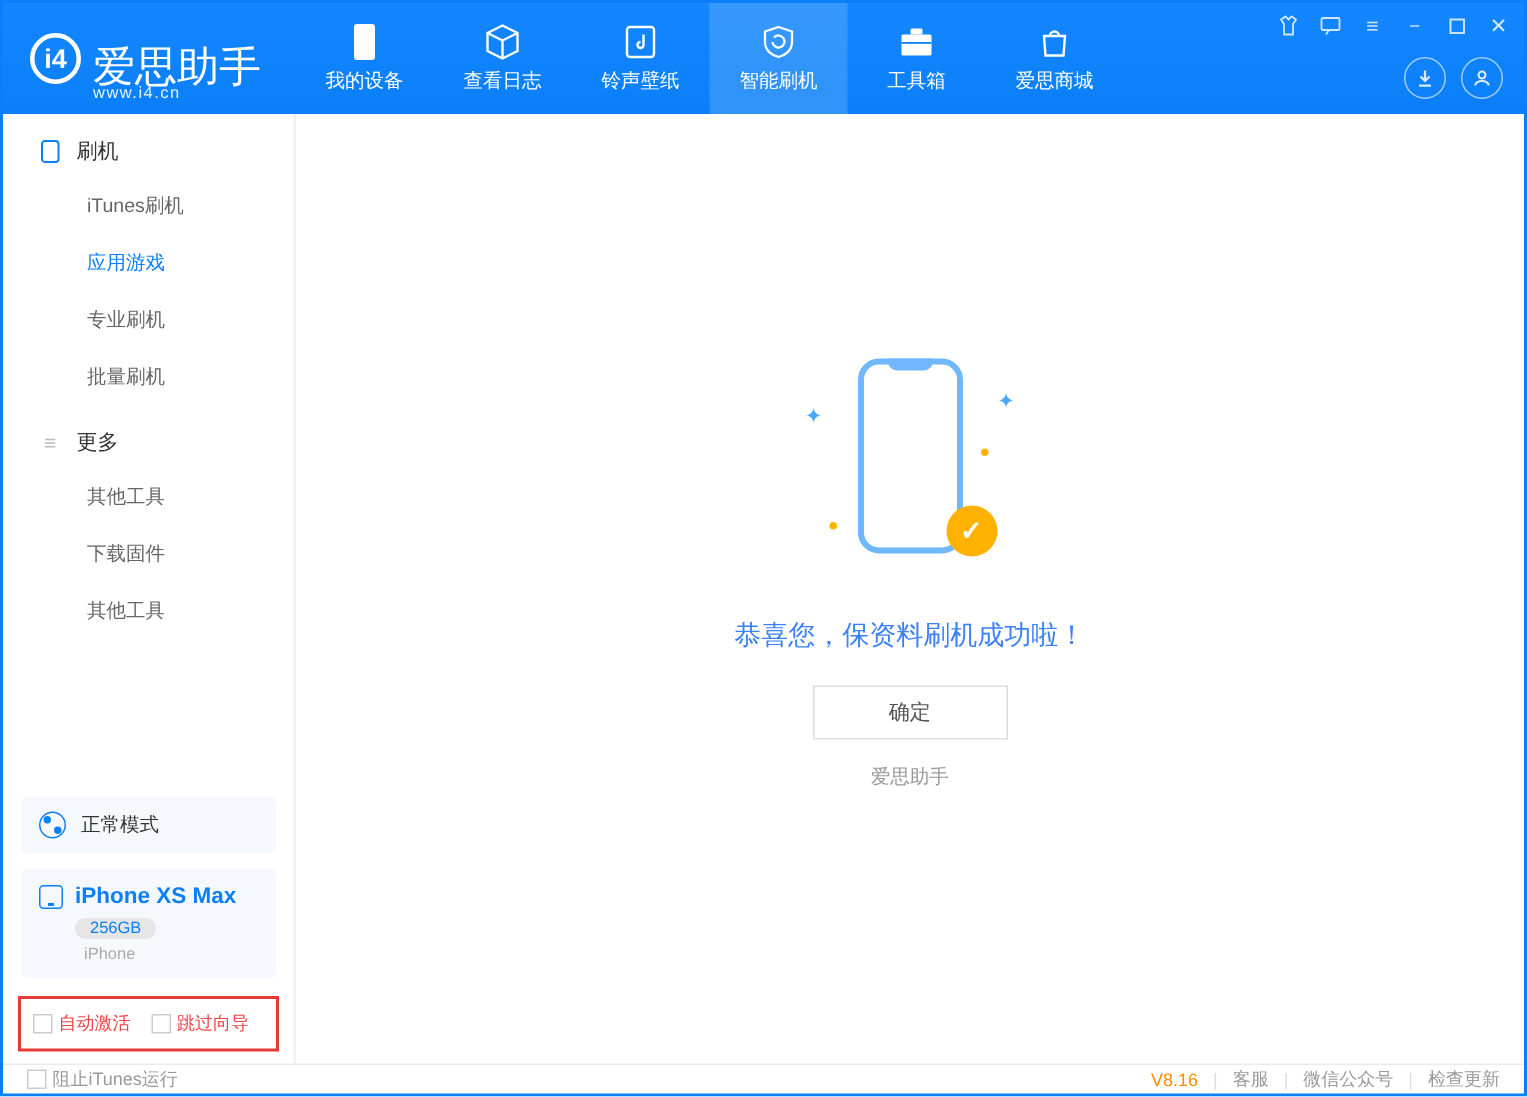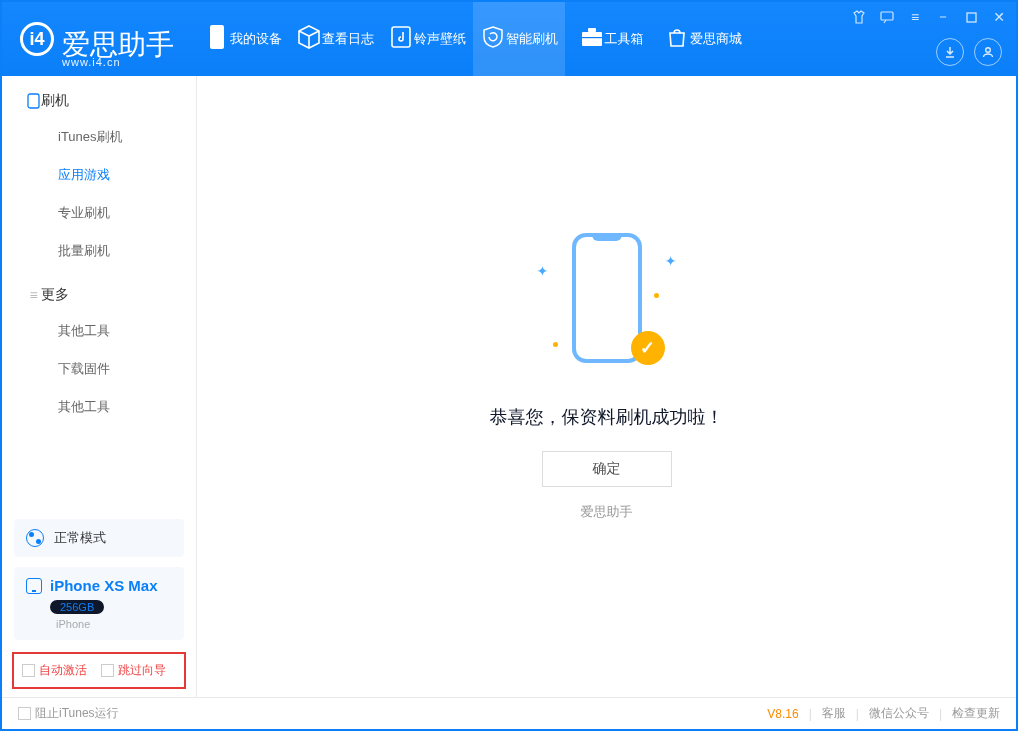--- a/index.html
+++ b/index.html
@@ -8,75 +8,75 @@
 
 
 .header { height: 74px; background: linear-gradient(to bottom,#1487ff,#0a7ff7); display: flex; align-items: stretch; color: #fff; position: relative; }
 .logo-area { display: flex; align-items: center; padding-left: 18px; width: 195px; }
 .logo-circle { width: 34px; height: 34px; border-radius: 50%; border: 3px solid #fff; display: flex; align-items: center; justify-content: center; font-weight: bold; font-size: 18px; color: #fff; }
 .logo-text { margin-left: 8px; }
 .logo-title { font-size: 28px; font-weight: normal; line-height: 22px; margin-top: 23px; }
 .logo-sub { font-size: 11px; opacity: .9; line-height: 12px; letter-spacing: 1px; }
 
 .tabs { display: flex; align-items: stretch; }
-.tab { width: 92px; display: flex; align-items: center; justify-content: center; cursor: pointer; font-size: 13px; color: #fff; position: relative; }
+.tab { width: 92px; display: flex; flex-direction: column; align-items: center; justify-content: center; cursor: pointer; font-size: 13px; color: #fff; position: relative; }
 .tab.active { background: rgba(255,255,255,0.15); }
 .tab-icon { width: 26px; height: 26px; margin-bottom: 4px; display: flex; align-items: center; justify-content: center; }
 .tab-label { font-size: 13px; }
 
 .window-controls { position: absolute; right: 8px; top: 6px; display: flex; gap: 10px; align-items: center; }
 .wc-btn { width: 18px; height: 18px; color: #cfe6ff; display: flex; align-items: center; justify-content: center; cursor: pointer; font-size: 14px; }
 .circle-btns { position: absolute; right: 14px; bottom: 10px; display: flex; gap: 10px; }
 .circle-btn { width: 28px; height: 28px; border: 1.5px solid rgba(255,255,255,.6); border-radius: 50%; display: flex; align-items: center; justify-content: center; cursor: pointer; color: rgba(255,255,255,.85); }
 
 
 .body { flex: 1; display: flex; min-height: 0; }
 .sidebar { width: 195px; border-right: 1px solid #eaeaea; display: flex; flex-direction: column; font-size: 13px; color: #555; }
 .side-scroll { flex: 1; overflow: hidden; }
-.group-header { display: flex; align-items: center; padding: 16px 0 8px 24px; color: #333; font-size: 14px; }
+.group-header { display: flex; align-items: center; gap: 10px; padding: 16px 0 8px 24px; color: #333; font-size: 14px; }
 .group-icon { width: 15px; height: 15px; display: inline-flex; align-items: center; justify-content: center; color: #0a7ff7; }
 .side-item { padding: 10px 0 10px 56px; cursor: pointer; color: #666; }
 .side-item.active { color: #0a7ff7; }
 
 .mode-box { margin: 6px 12px; background: #f5f9fe; border-radius: 4px; padding: 10px 12px; display: flex; align-items: center; gap: 10px; color: #333; font-size: 13px; }
 .mode-icon { width: 18px; height: 18px; border: 1.5px solid #0a7ff7; border-radius: 50%; position: relative; }
 .mode-icon::before, .mode-icon::after { content: ""; position: absolute; width: 5px; height: 5px; border-radius: 50%; background: #0a7ff7; }
 .mode-icon::before { top: 2px; left: 2px; }
 .mode-icon::after { bottom: 2px; right: 2px; }
 
 .device-box { margin: 4px 12px 8px 12px; background: #f5f9fe; border-radius: 4px; padding: 10px 12px; }
 .device-row1 { display: flex; align-items: center; gap: 8px; }
 .device-icon { width: 16px; height: 16px; border: 1.5px solid #0a7ff7; border-radius: 3px; position: relative; }
 .device-icon::after { content: ""; position: absolute; bottom: 1px; left: 50%; width: 4px; height: 1.5px; background: #0a7ff7; transform: translateX(-50%); }
 .device-name { color: #0a7ff7; font-weight: bold; font-size: 15px; }
-.device-badge { display: inline-block; margin-top: 6px; margin-left: 24px; background: #0f172a; color: #0a7ff7; border-radius: 10px; padding: 1px 10px; font-size: 11px; }
+.device-badge { display: inline-block; margin-top: 6px; margin-left: 24px; background: #e5e5e5; color: #0a7ff7; border-radius: 10px; padding: 1px 10px; font-size: 11px; }
 .device-type { margin-left: 30px; margin-top: 4px; color: #aaa; font-size: 11px; }
 
 .checkbox-row { margin: 4px 10px 8px 10px; border: 2px solid #e53935; padding: 8px 8px; display: flex; gap: 14px; align-items: center; color: #ef4444; font-size: 12px; }
 .chk { width: 13px; height: 13px; border: 1px solid #ccc; display: inline-block; vertical-align: middle; margin-right: 4px; }
 
 
 .main { flex: 1; display: flex; flex-direction: column; align-items: center; justify-content: center; position: relative; }
 .illustration { position: relative; width: 160px; height: 160px; margin-top: -30px; }
 .phone { position: absolute; left: 45px; top: 10px; width: 70px; height: 130px; border: 4px solid #6fb8ff; border-radius: 14px; background: #fff; }
 .phone::before { content: ""; position: absolute; top: -4px; left: 50%; transform: translateX(-50%); width: 30px; height: 8px; background: #6fb8ff; border-radius: 0 0 6px 6px; }
 .check-badge { position: absolute; right: 22px; bottom: 18px; width: 34px; height: 34px; background: #ffb300; border-radius: 50%; display: flex; align-items: center; justify-content: center; color: #fff; font-size: 18px; font-weight: bold; }
 .sparkle { position: absolute; color: #4aa8ff; font-size: 14px; }
 .sparkle.s1 { left: 10px; top: 40px; }
 .sparkle.s2 { right: 10px; top: 30px; }
 .dot { position: absolute; width: 5px; height: 5px; background: #ffb300; border-radius: 50%; }
 .dot.d1 { left: 26px; bottom: 36px; }
 .dot.d2 { right: 28px; top: 70px; }
 
-.success-text { margin-top: 22px; font-size: 18px; color: #0f172a; }
+.success-text { margin-top: 22px; font-size: 18px; color: #3b82f6; }
 .ok-button { margin-top: 22px; width: 130px; height: 36px; border: 1px solid #ddd; background: #fff; color: #555; font-size: 14px; cursor: pointer; }
 .log-link { margin-top: 16px; color: #999; font-size: 13px; cursor: pointer; }
 
 
-.footer { height: 32px; border-top: 1px solid #eaeaea; display: flex; align-items: center; padding: 0 16px; font-size: 12px; color: #999; justify-content: space-between; }
+.footer { height: 20px; border-top: 1px solid #eaeaea; display: flex; align-items: center; padding: 0 16px; font-size: 12px; color: #999; justify-content: space-between; }
 .footer-left { display: flex; align-items: center; gap: 6px; }
 .footer-right { display: flex; align-items: center; gap: 10px; }
 .divider { color: #ddd; }
 .ver { color: #ff8a00; }
 .flink { cursor: pointer; }
 </style>
 </head>
 <body>
 
 <div class="window">

